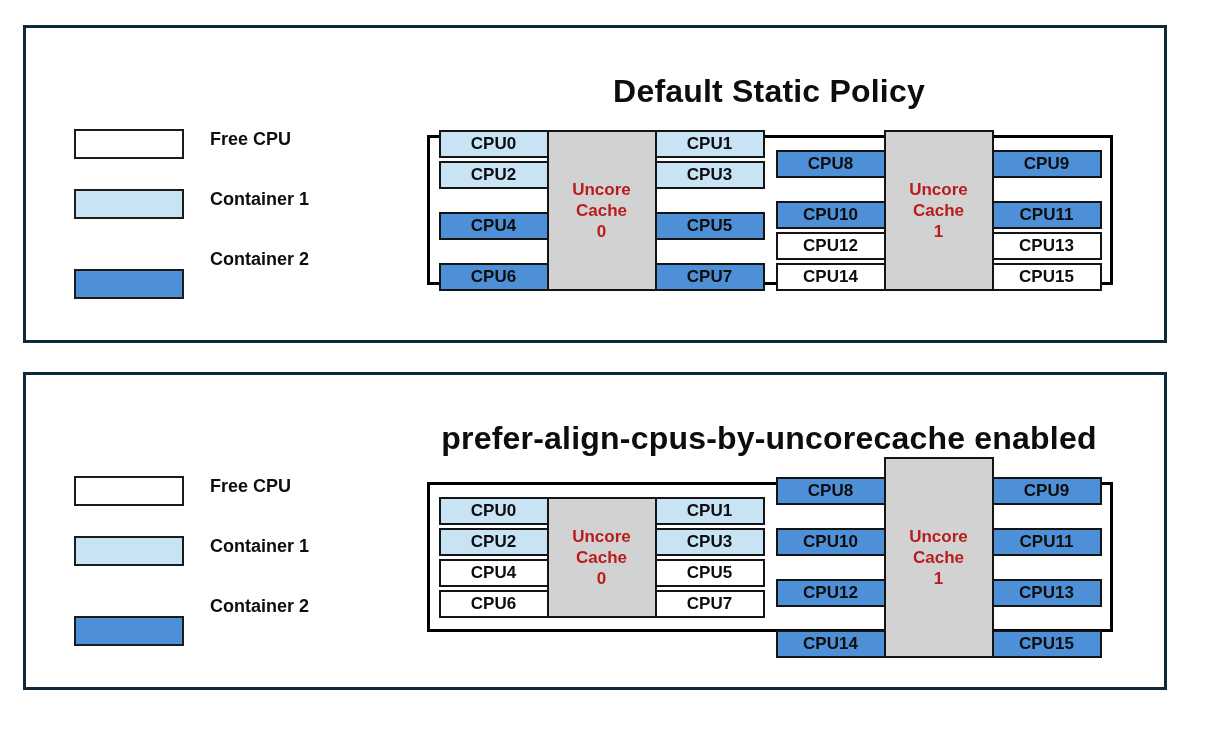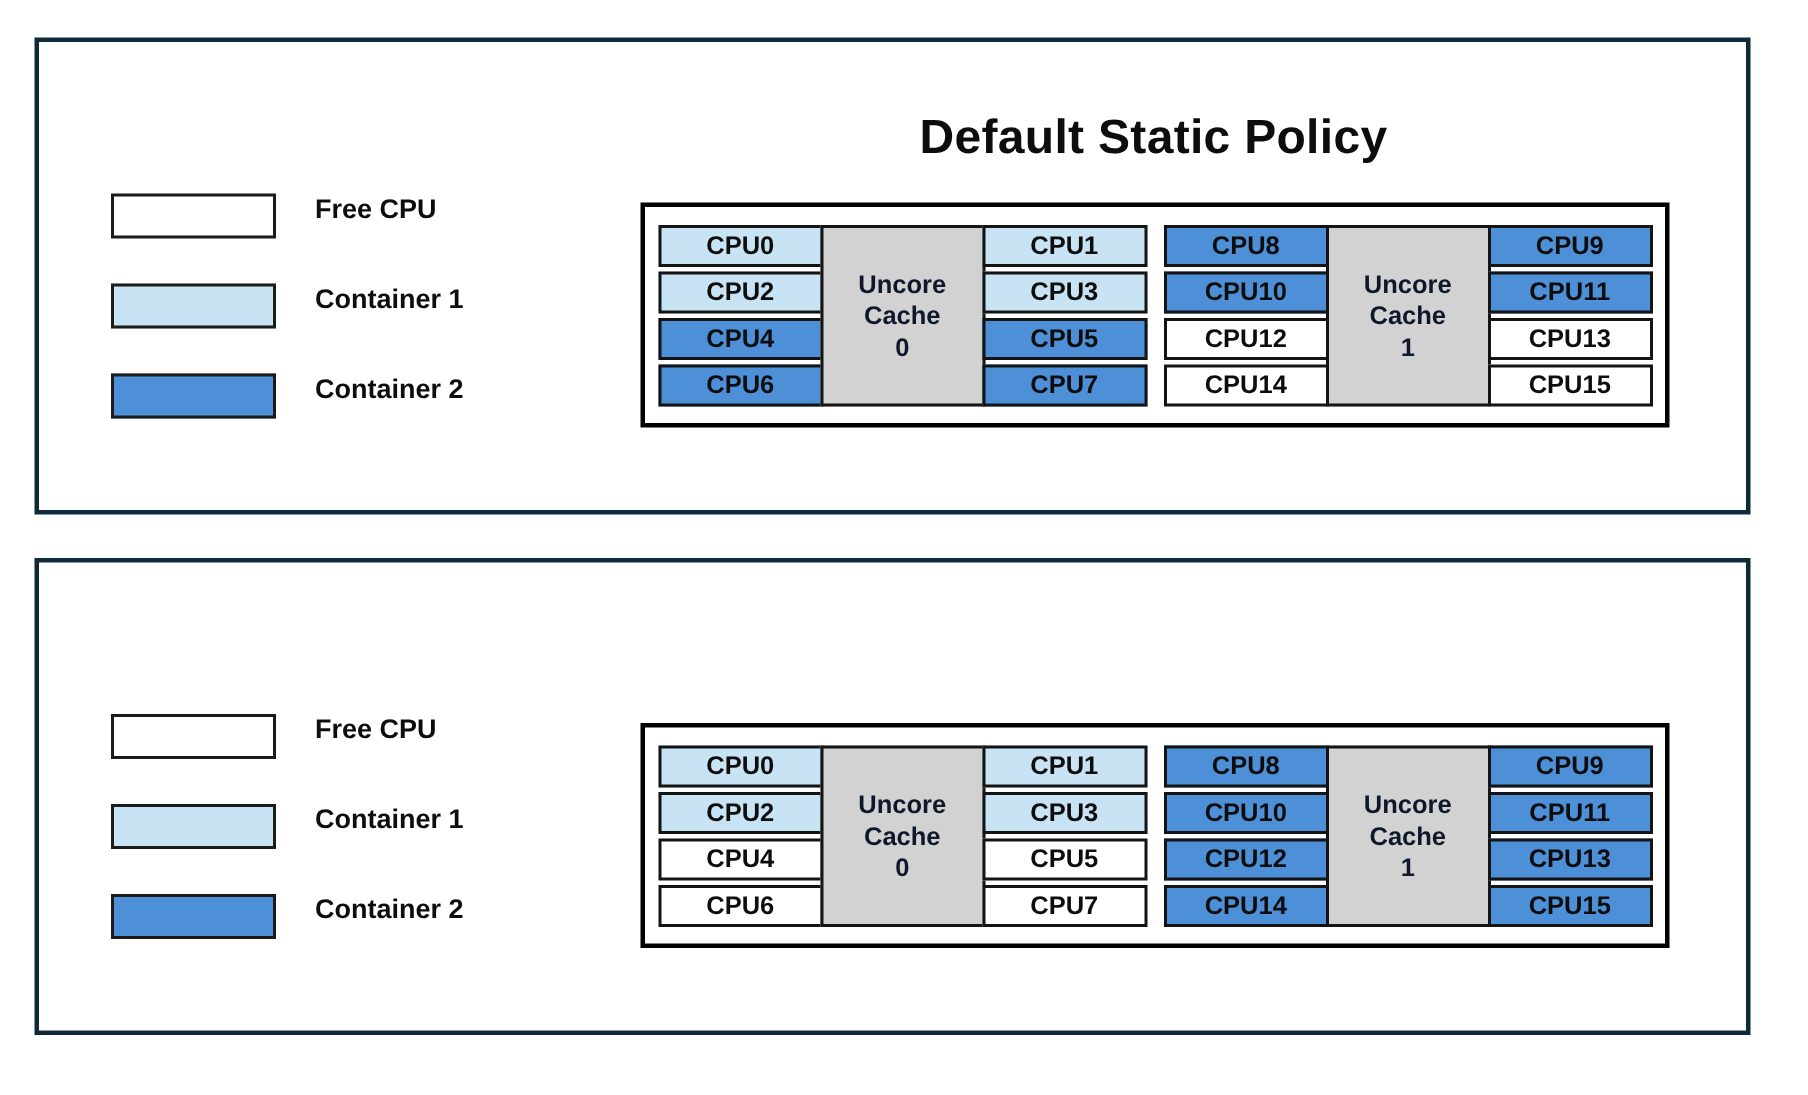--- a/index.html
+++ b/index.html
@@ -105,26 +105,26 @@
     box-sizing: border-box;
     border: 2px solid #141414;
     background: var(--cache-fill);
     margin: 0 -2px;
     display: flex;
     flex-direction: column;
     justify-content: center;
     text-align: center;
     font-size: 17px;
     font-weight: bold;
-    color: #0f172a;
+    color: #b91c1c;
     line-height: 21px;
   }
   .free       { background: var(--free); }
   .container1 { background: var(--container1); }
-  .container2 { background: var(--container2); }
+  .container2 { background: var(--container2); margin-top: 20px; }
 </style>
 </head>
 <body>
 
 <div class="stage">
 
   <div class="panel p0">
     <div class="panel-title">Default Static Policy</div>
     <div class="legend">
         <div class="legend-row">
@@ -176,20 +176,21 @@
             <div class="cpu-cell container2">CPU9</div>
             <div class="cpu-cell container2">CPU11</div>
             <div class="cpu-cell free">CPU13</div>
             <div class="cpu-cell free">CPU15</div>
           </div>
         </div>
       </div>
   </div>
 
   <div class="panel p1">
+    <div class="panel-title">prefer-align-cpus-by-uncorecache enabled</div>
     <div class="legend">
         <div class="legend-row">
           <span class="swatch free"></span>
           <span class="legend-label">Free CPU</span>
         </div>
         <div class="legend-row">
           <span class="swatch container1"></span>
           <span class="legend-label">Container 1</span>
         </div>
         <div class="legend-row">

